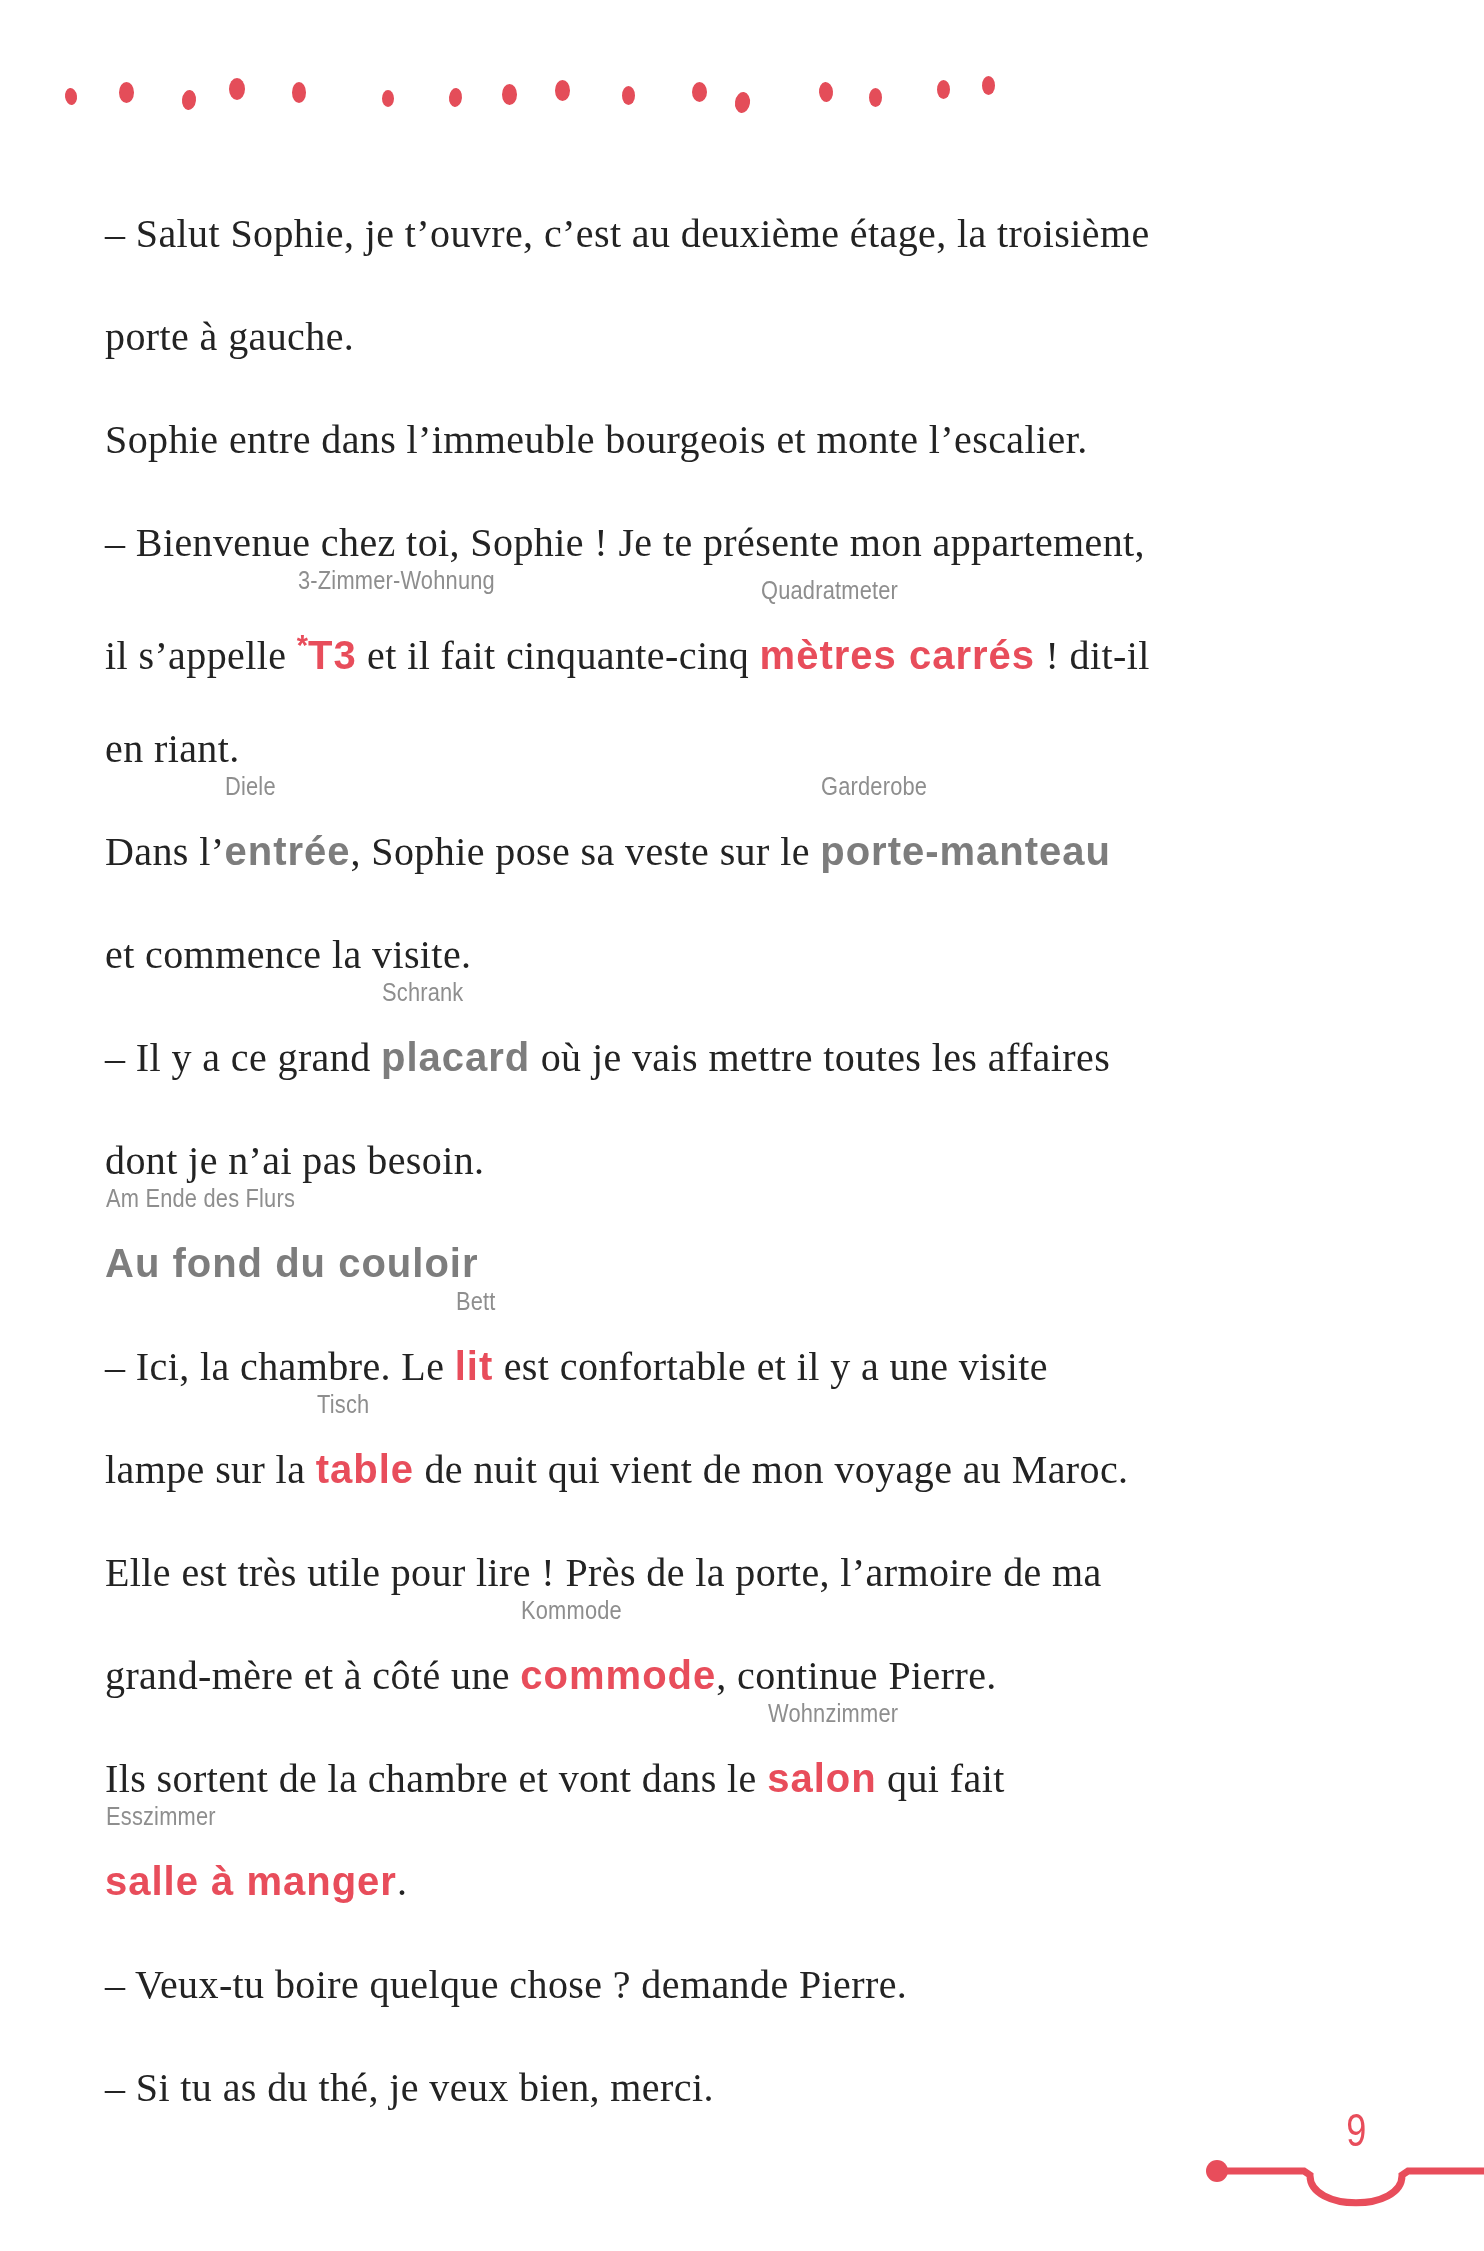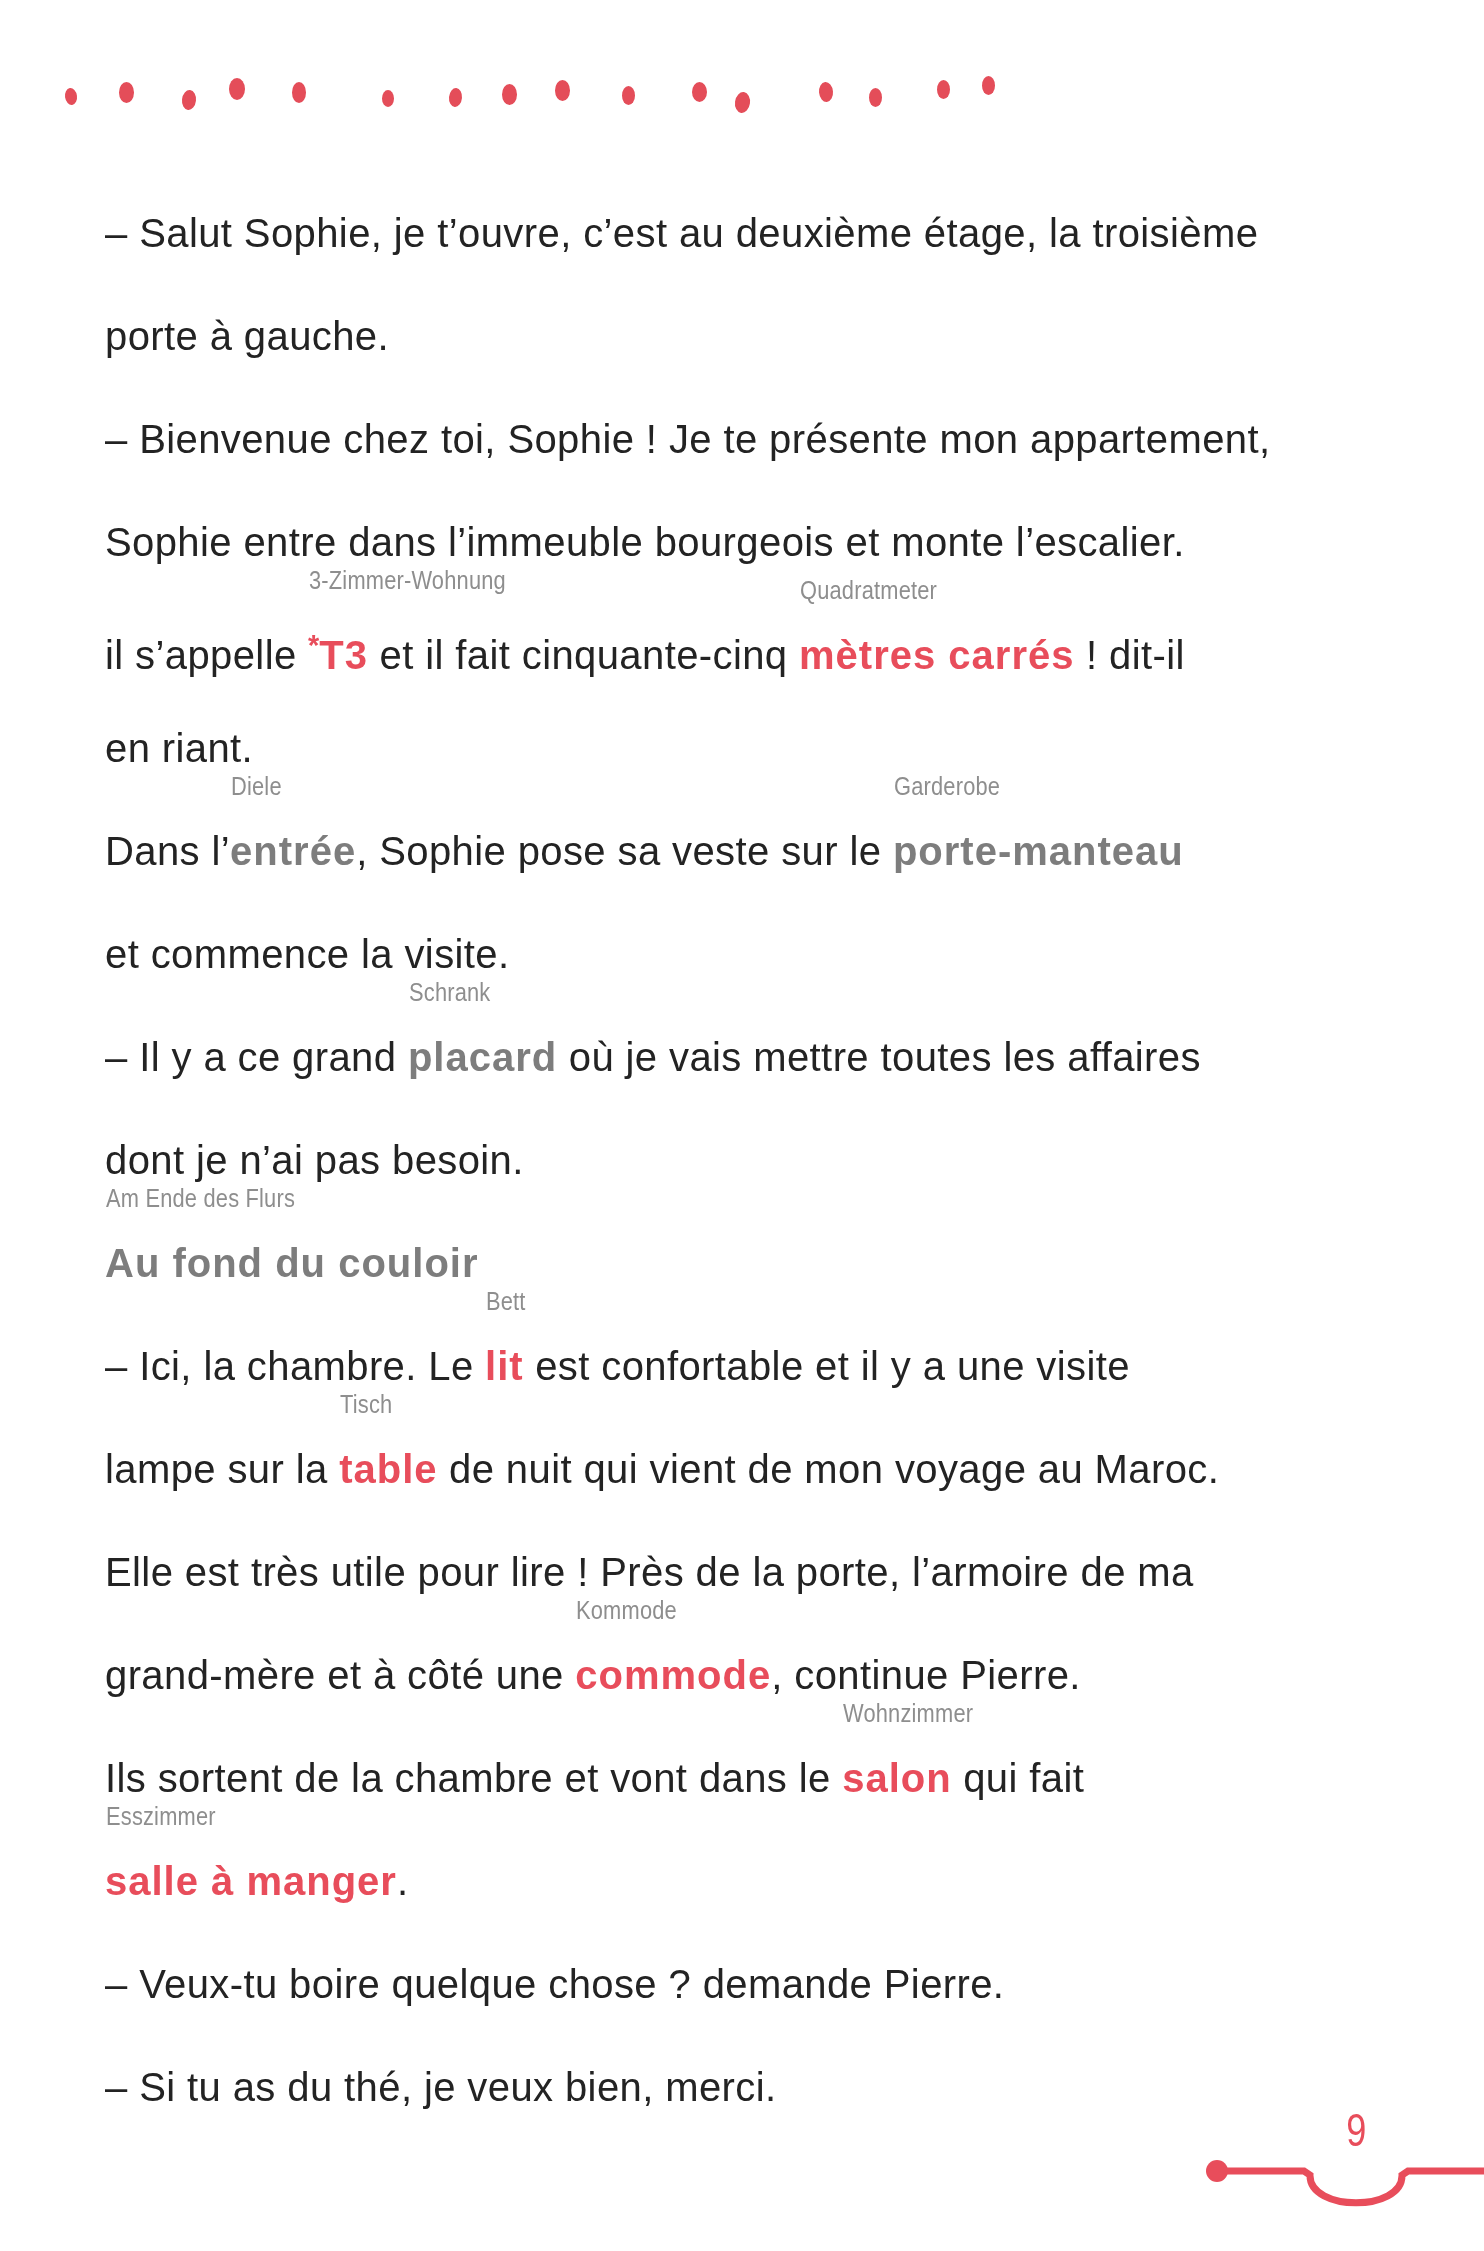--- a/index.html
+++ b/index.html
@@ -17,21 +17,21 @@
     position:absolute;background:#e44d59;border-radius:50%;
     display:block;
   }
   
   .content{
     position:absolute;left:105px;top:182px;right:40px;
     font-size:40px;font-weight:300;letter-spacing:0.4px;
     color:#232323;
   }
   .line{height:103px;line-height:103px;white-space:nowrap;}
-  .seg{display:inline;}
+  .seg{display:inline;font-family:Liberation Serif, serif;}
   .term{
     position:relative;display:inline-block;
     font-weight:bold;letter-spacing:1px;line-height:103px;
   }
   .term.red{color:#e84d5b;}
   .term.gray{color:#7d7d7d;}
   .term-sup{font-size:0.72em;vertical-align:0.5em;letter-spacing:0;}
   .anno{
     position:absolute;left:1px;top:-24px;
     font-size:23px;font-weight:300;letter-spacing:0.2px;
@@ -68,22 +68,22 @@
       <span style="left: 670px; top: 16px; width: 15px; height: 21px; transform: rotate(8deg);"></span>
       <span style="left: 754px; top: 6px; width: 14px; height: 20px; transform: rotate(-5deg);"></span>
       <span style="left: 804px; top: 12px; width: 13px; height: 19px; transform: rotate(0deg);"></span>
       <span style="left: 872px; top: 4px; width: 13px; height: 19px; transform: rotate(0deg);"></span>
       <span style="left: 917px; top: 0px; width: 13px; height: 19px; transform: rotate(0deg);"></span>
     </div>
 
   <div class="content" id="lines">
       <div class="line"><span class="seg">– Salut Sophie, je t’ouvre, c’est au deuxième étage, la troisième</span></div>
       <div class="line"><span class="seg">porte à gauche.</span></div>
+      <div class="line"><span class="seg">Sophie entre dans l’immeuble bourgeois et monte l’escalier.</span></div>
       <div class="line"><span class="seg">– Bienvenue chez toi, Sophie ! Je te présente mon appartement,</span></div>
-      <div class="line"><span class="seg">Sophie entre dans l’immeuble bourgeois et monte l’escalier.</span></div>
       <div class="line"><span class="seg">il s’appelle </span><span class="term red"><span class="term-sup">*</span>T3<span class="anno">3-Zimmer-Wohnung</span></span><span class="seg"> et il fait cinquante-cinq </span><span class="term red">mètres carrés<span class="anno">Quadratmeter</span></span><span class="seg"> ! dit-il</span></div>
       <div class="line"><span class="seg">en riant.</span></div>
       <div class="line"><span class="seg">Dans l’</span><span class="term gray">entrée<span class="anno">Diele</span></span><span class="seg">, Sophie pose sa veste sur le </span><span class="term gray">porte-manteau<span class="anno">Garderobe</span></span></div>
       <div class="line"><span class="seg">et commence la visite.</span></div>
       <div class="line"><span class="seg">– Il y a ce grand </span><span class="term gray">placard<span class="anno">Schrank</span></span><span class="seg"> où je vais mettre toutes les affaires</span></div>
       <div class="line"><span class="seg">dont je n’ai pas besoin.</span></div>
       <div class="line"><span class="term gray">Au fond du couloir<span class="anno">Am Ende des Flurs</span></span></div>
       <div class="line"><span class="seg">– Ici, la chambre. Le </span><span class="term red">lit<span class="anno">Bett</span></span><span class="seg"> est confortable et il y a une visite</span></div>
       <div class="line"><span class="seg">lampe sur la </span><span class="term red">table<span class="anno">Tisch</span></span><span class="seg"> de nuit qui vient de mon voyage au Maroc.</span></div>
       <div class="line"><span class="seg">Elle est très utile pour lire ! Près de la porte, l’armoire de ma</span></div>

